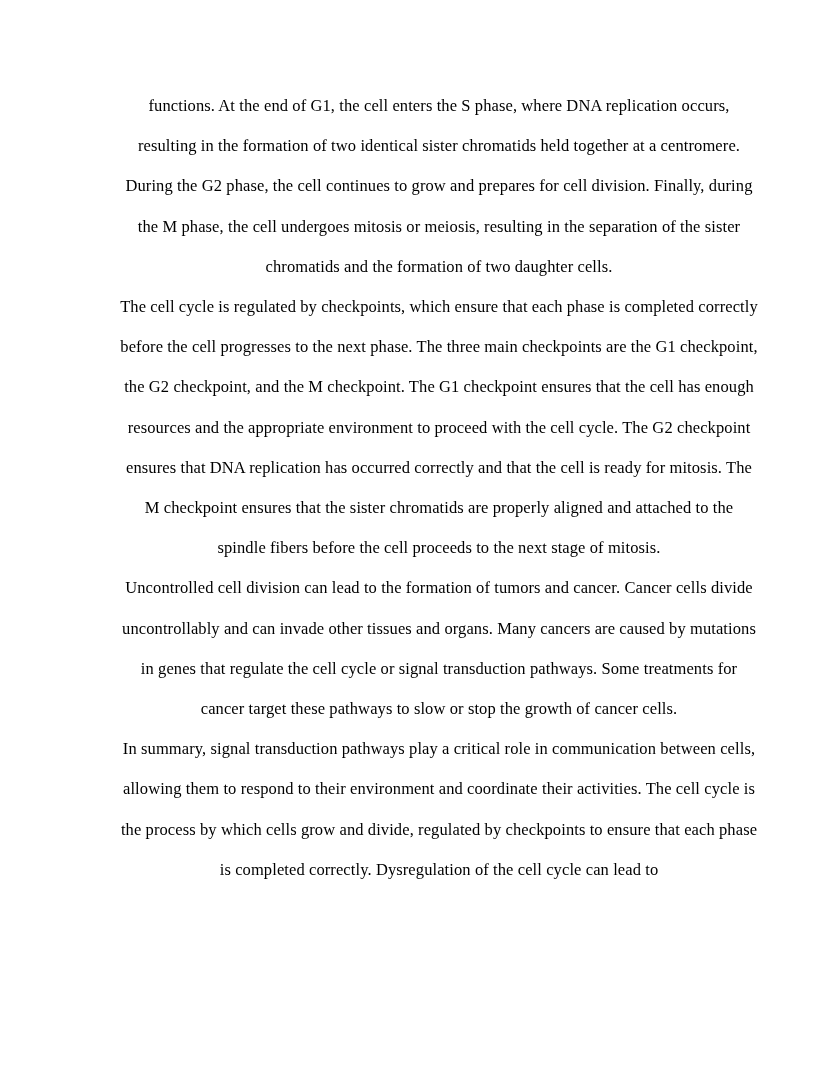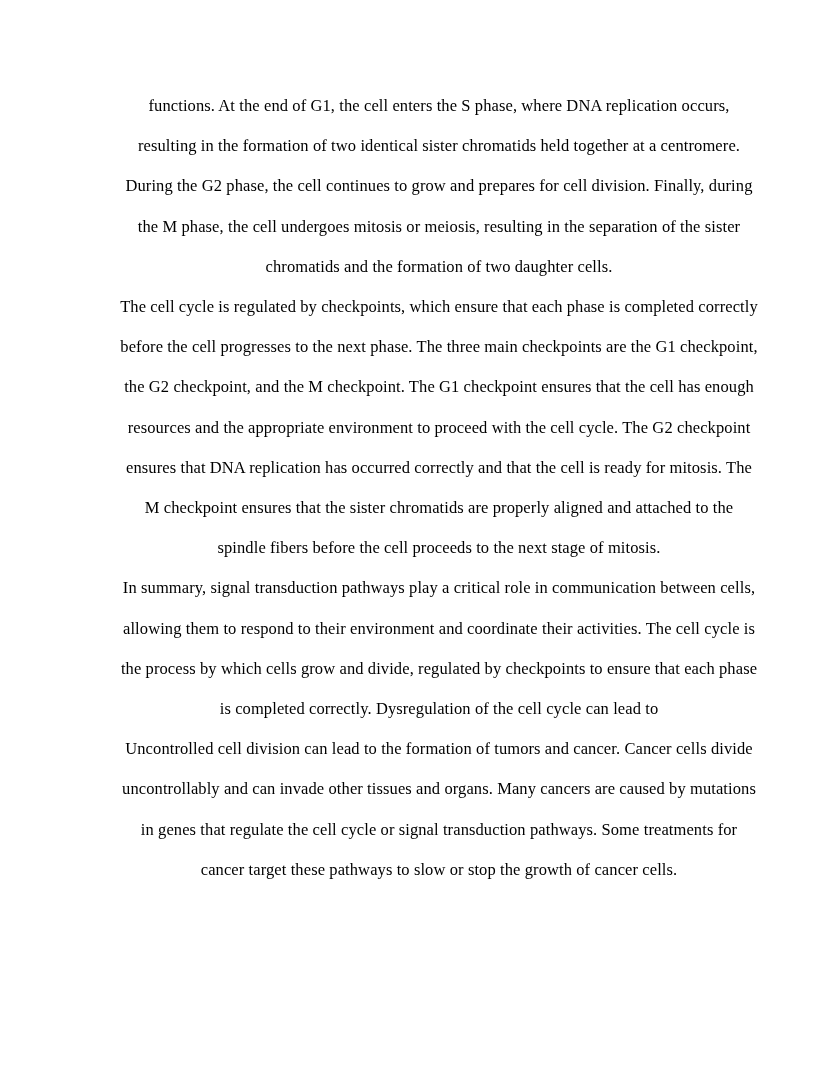--- a/index.html
+++ b/index.html
@@ -32,16 +32,16 @@
     padding: 0;
   }
 </style>
 </head>
 <body>
 
 <div class="page">
   <div class="content">
     <p>functions. At the end of G1, the cell enters the S phase, where DNA replication occurs, resulting in the formation of two identical sister chromatids held together at a centromere. During the G2 phase, the cell continues to grow and prepares for cell division. Finally, during the M phase, the cell undergoes mitosis or meiosis, resulting in the separation of the sister chromatids and the formation of two daughter cells.</p>
     <p>The cell cycle is regulated by checkpoints, which ensure that each phase is completed correctly before the cell progresses to the next phase. The three main checkpoints are the G1 checkpoint, the G2 checkpoint, and the M checkpoint. The G1 checkpoint ensures that the cell has enough resources and the appropriate environment to proceed with the cell cycle. The G2 checkpoint ensures that DNA replication has occurred correctly and that the cell is ready for mitosis. The M checkpoint ensures that the sister chromatids are properly aligned and attached to the spindle fibers before the cell proceeds to the next stage of mitosis.</p>
+    <p>Uncontrolled cell division can lead to the formation of tumors and cancer. Cancer cells divide uncontrollably and can invade other tissues and organs. Many cancers are caused by mutations in genes that regulate the cell cycle or signal transduction pathways. Some treatments for cancer target these pathways to slow or stop the growth of cancer cells.</p>
     <p>In summary, signal transduction pathways play a critical role in communication between cells, allowing them to respond to their environment and coordinate their activities. The cell cycle is the process by which cells grow and divide, regulated by checkpoints to ensure that each phase is completed correctly. Dysregulation of the cell cycle can lead to</p>
-    <p>Uncontrolled cell division can lead to the formation of tumors and cancer. Cancer cells divide uncontrollably and can invade other tissues and organs. Many cancers are caused by mutations in genes that regulate the cell cycle or signal transduction pathways. Some treatments for cancer target these pathways to slow or stop the growth of cancer cells.</p>
   </div>
 </div>
 
 </body></html>

